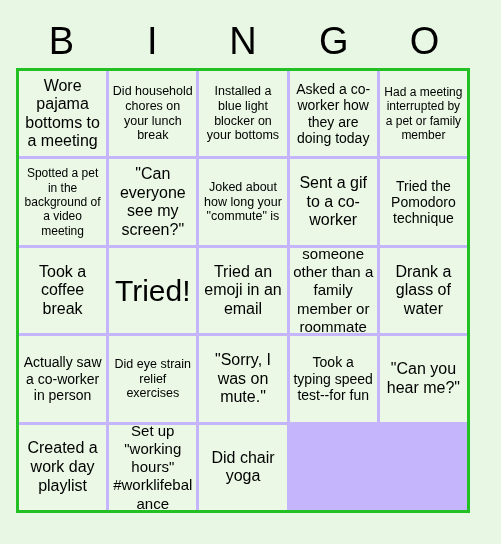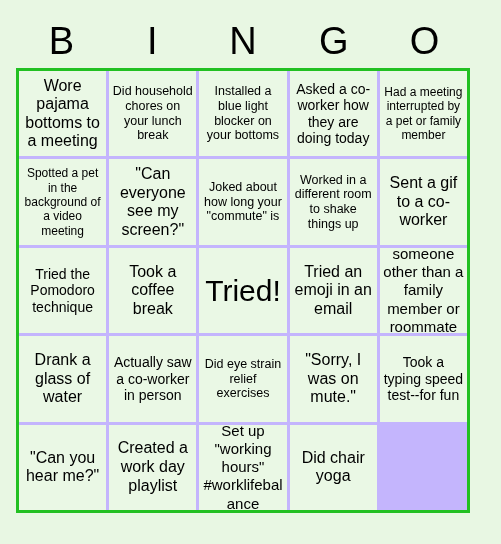--- a/index.html
+++ b/index.html
@@ -123,23 +123,20 @@
       <div class="bingo-cell">
         <span class="cell-text fs-xs">Spotted a pet in the background of a video meeting</span>
       </div>
       <div class="bingo-cell">
         <span class="cell-text fs-l">"Can everyone see my screen?"</span>
       </div>
       <div class="bingo-cell">
         <span class="cell-text fs-s">Joked about how long your "commute" is</span>
       </div>
       <div class="bingo-cell">
-        <span class="cell-text fs-s">Worked in a different room to shake things up</span>
-      </div>
-      <div class="bingo-cell">
         <span class="cell-text fs-l">Sent a gif to a co-worker</span>
       </div>
       <div class="bingo-cell">
         <span class="cell-text fs-m">Tried the Pomodoro technique</span>
       </div>
       <div class="bingo-cell">
         <span class="cell-text fs-xl">Took a coffee break</span>
       </div>
       <div class="bingo-cell">
         <span class="cell-text fs-free">Tried!</span>

